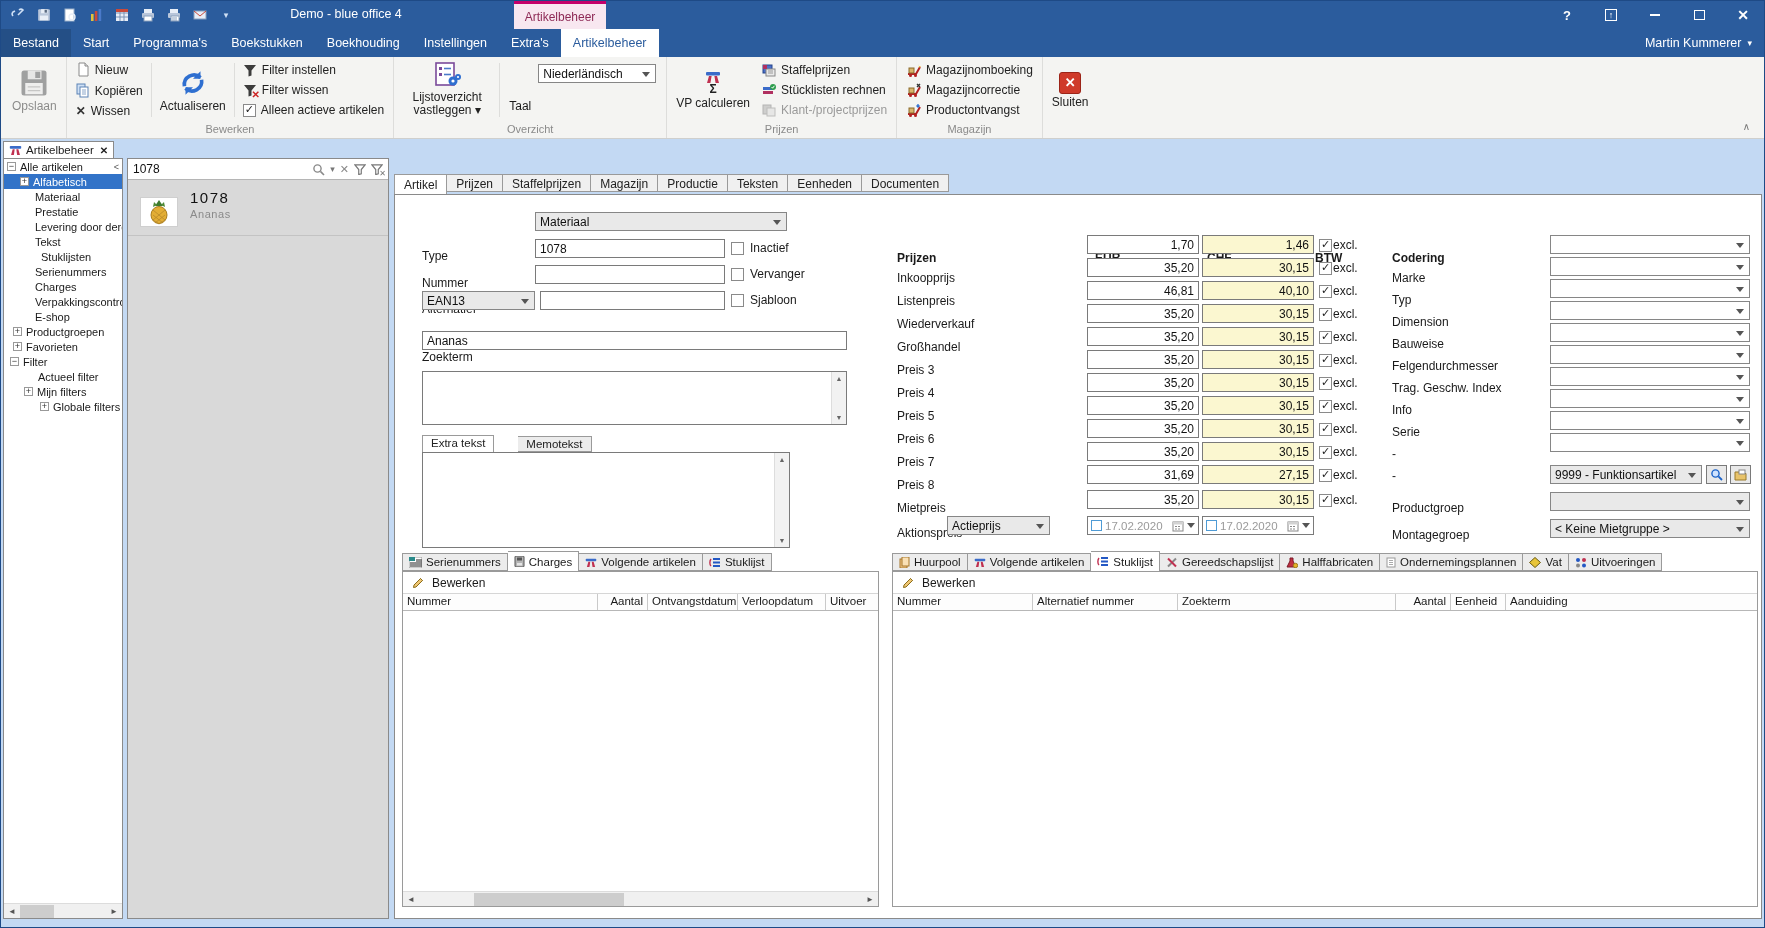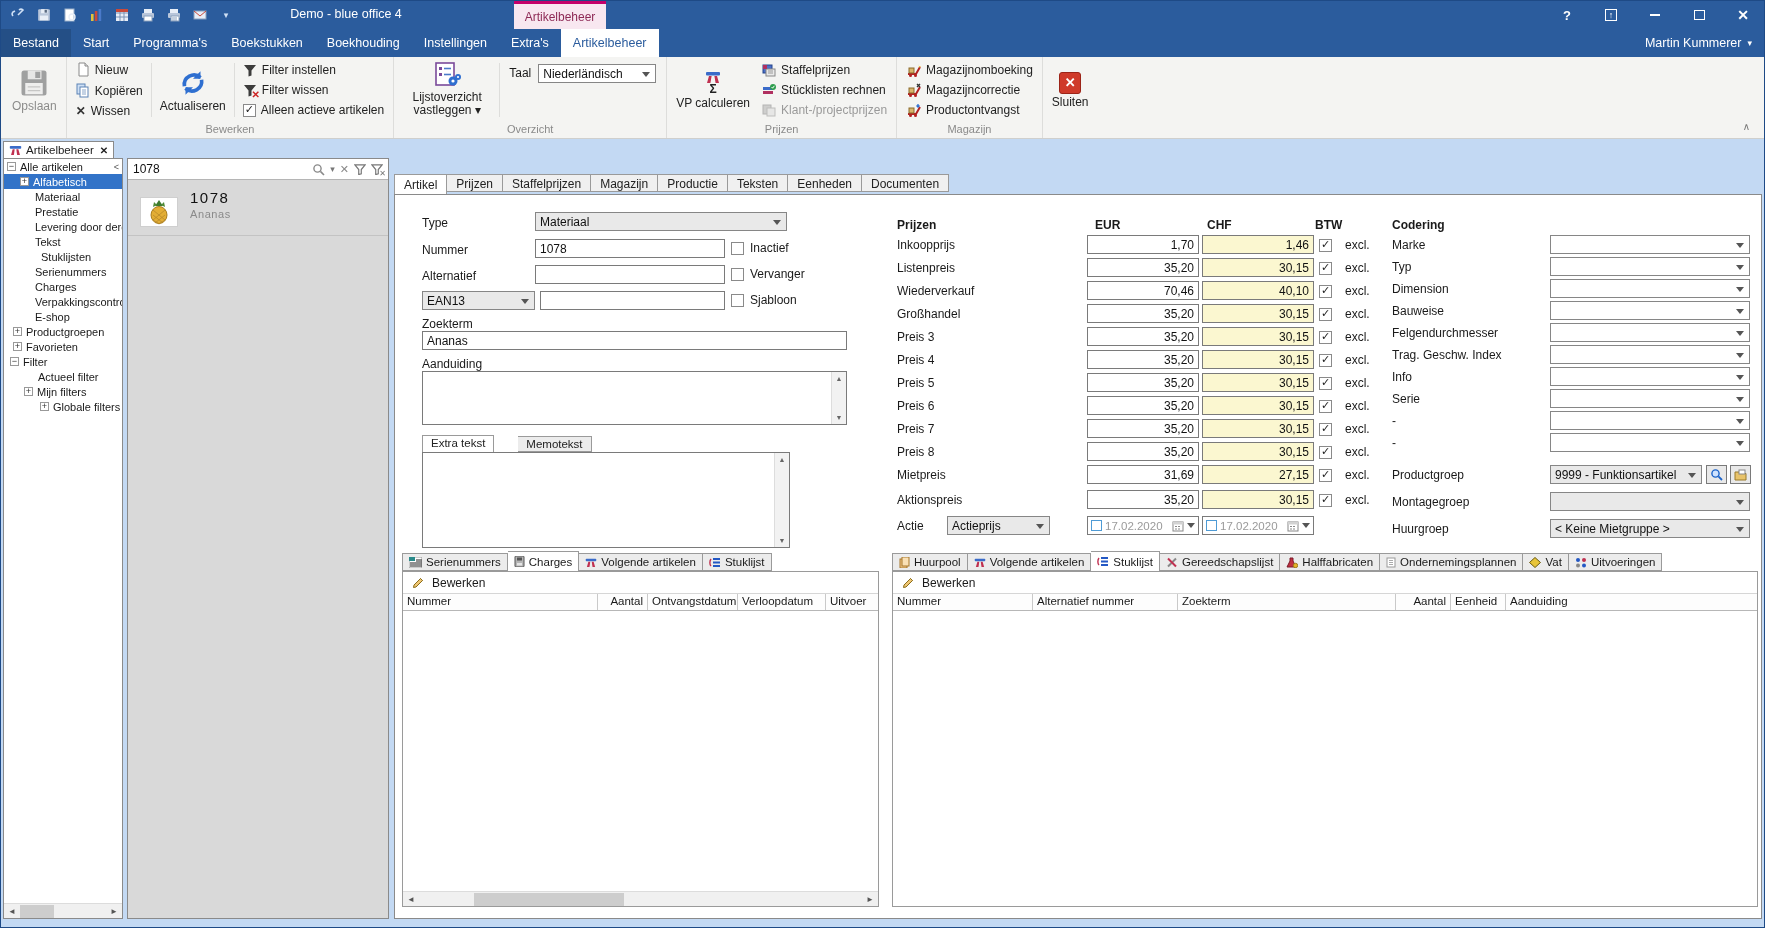--- a/index.html
+++ b/index.html
@@ -71,29 +71,29 @@
 .thumb{width:38px;height:30px;background:#fff;border:1px solid #cfcfcf;display:flex;align-items:center;justify-content:center;margin-top:8px;}
 .rnum{font-size:15px;letter-spacing:1.5px;color:#111;}
 .rname{font-size:11px;color:#8a8a8a;letter-spacing:.6px;margin-top:2px;}
 
 .main-panel{position:absolute;left:393px;top:19px;right:2px;bottom:8px;}
 .mtabs{position:absolute;left:0;top:16px;height:20px;display:flex;}
 .mtab{height:18px;padding:2px 9px 0 9px;font-size:12px;background:#f0f0f0;border:1px solid #9a9a9a;border-left:none;color:#222;white-space:nowrap;}
 .mtab.first{border-left:1px solid #9a9a9a;}
 .mtab.active{background:#fff;height:20px;border-bottom:none;padding-top:3px;}
 .form-area{position:absolute;left:0;right:0;top:36px;bottom:0;background:#fff;border:1px solid #8a8a8a;}
-.flabel{position:absolute;font-size:12px;color:#1a1a1a;white-space:nowrap;}
+.flabel{position:absolute;font-size:12px;color:#1a1a1a;white-space:nowrap;margin-top:33px;}
 .fbold{font-weight:bold;}
 .field{position:absolute;height:19px;border:1px solid #7a7a7a;background:#fff;font-size:12px;padding:0 4px;color:#111;}
 div.field{display:flex;align-items:center;overflow:hidden;white-space:nowrap;}
 .num{text-align:right;justify-content:flex-end;}
 .chf{background:var(--chf_field,#fbf7d0);}
 .fsel{position:absolute;}
 .fcb{position:absolute;display:flex;gap:6px;font-size:12px;align-items:center;color:#1a1a1a;}
-.excl{position:absolute;display:flex;gap:13px;font-size:12px;align-items:center;color:#1a1a1a;}
+.excl{position:absolute;display:flex;gap:1px;font-size:12px;align-items:center;color:#1a1a1a;}
 .ta{position:absolute;border:1px solid #7a7a7a;background:#fff;}
 .vscroll{position:absolute;right:0;top:0;bottom:0;width:15px;background:#f2f2f2;border-left:1px solid #ddd;display:flex;flex-direction:column;justify-content:space-between;align-items:center;}
 .va{font-size:7px;color:#666;padding:3px 0;}
 .va.u::after{content:"▲";}
 .va.d::after{content:"▼";}
 .ttab{height:16px;padding:1px 8px 0 8px;font-size:11.5px;background:#ececec;border:1px solid #9a9a9a;border-left:none;color:#222;}
 .ttab.first{border-left:1px solid #9a9a9a;}
 .ttab.active{background:#fff;border-bottom:none;height:17px;}
 .ttabs{position:absolute;display:flex;align-items:flex-end;gap:24px;}
 .datef{position:absolute;height:19px;border:1px solid #7a7a7a;background:#fff;display:flex;align-items:center;gap:3px;padding:0 3px;font-size:11.5px;color:#9a9a9a;}
@@ -623,21 +623,21 @@
 
       <span class="flabel" style="left:502px;top:66px;">Listenpreis</span>
       <div class="field num" style="left:692px;top:63px;width:112px;">35,20</div>
       <div class="field num chf" style="left:807px;top:63px;width:112px;">30,15</div>
       <div class="excl" style="left:924px;top:66px;">
           <span class="cb checked"></span>
           <span>excl.</span>
         </div>
 
       <span class="flabel" style="left:502px;top:89px;">Wiederverkauf</span>
-      <div class="field num" style="left:692px;top:86px;width:112px;">70,46</div>
+      <div class="field num" style="left:692px;top:86px;width:112px;">46,81</div>
       <div class="field num chf" style="left:807px;top:86px;width:112px;">40,10</div>
       <div class="excl" style="left:924px;top:89px;">
           <span class="cb checked"></span>
           <span>excl.</span>
         </div>
 
       <span class="flabel" style="left:502px;top:112px;">Großhandel</span>
       <div class="field num" style="left:692px;top:109px;width:112px;">35,20</div>
       <div class="field num chf" style="left:807px;top:109px;width:112px;">30,15</div>
       <div class="excl" style="left:924px;top:112px;">

